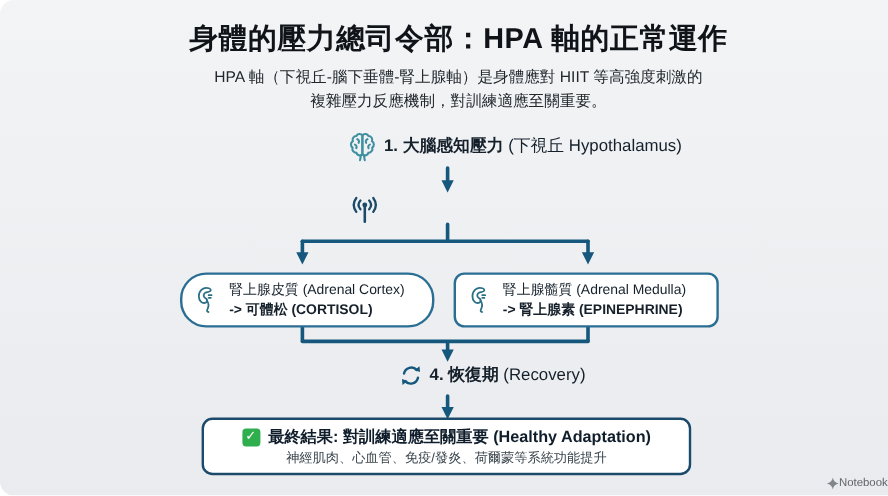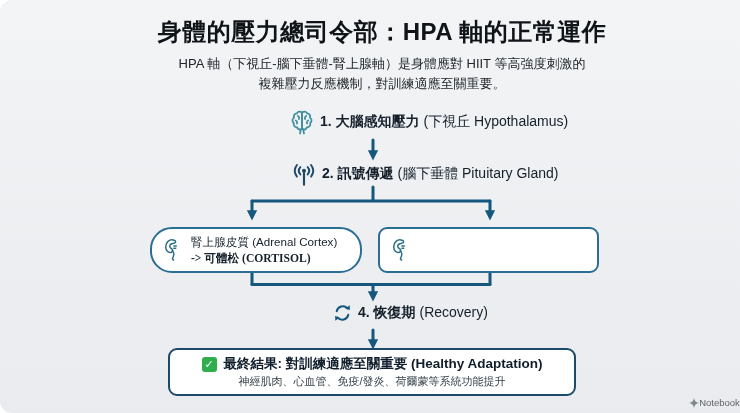--- a/index.html
+++ b/index.html
@@ -21,21 +21,21 @@
   .step{position:absolute;display:flex;align-items:center;gap:3px;}
   .step .txt{font-size:14px;color:#15202b;white-space:nowrap;}
   .step .txt .b{font-weight:bold;}
   .branch{
     position:absolute;box-sizing:border-box;height:46px;
     display:flex;align-items:center;gap:9px;
     background:#ffffff;border:2px solid #2b6e94;border-radius:9px;
     padding:5px 9px;
   }
   .branch .lines{font-size:11.6px;line-height:1.5;color:#15202b;white-space:nowrap;}
-  .branch .l2{font-weight:bold;font-family:Liberation Serif, serif;}
+  .branch .l2{font-weight:bold;}
   .result{
     position:absolute;left:168px;top:348px;width:408px;height:48px;box-sizing:border-box;
     background:#ffffff;border:2px solid #1c4a6b;border-radius:9px;
     display:flex;flex-direction:column;align-items:center;justify-content:center;gap:1px;
   }
   .result-line1{display:flex;align-items:center;gap:7px;font-size:13.5px;font-weight:bold;color:#101e2c;white-space:nowrap;}
   .check{
     width:15px;height:15px;flex:0 0 15px;background:#2fae4e;border-radius:3px;
     color:#fff;font-size:11px;line-height:15px;text-align:center;font-weight:bold;
   }
@@ -89,41 +89,44 @@
 
   <div class="step" style="left:289px;top:161px;">
     <svg class="icon" width="30" height="26" viewBox="0 0 28 24" stroke="#1c4a68" fill="none" stroke-linecap="round">
       <circle cx="14" cy="9" r="1.9" fill="#1c4a68" stroke="none"></circle>
       <path d="M14 11 V22" stroke-width="2"></path>
       <path d="M10.6 12.4 Q7.6 9 10.6 5.6" stroke-width="1.8"></path>
       <path d="M7.4 14.4 Q3.4 9 7.4 3.6" stroke-width="1.8"></path>
       <path d="M17.4 12.4 Q20.4 9 17.4 5.6" stroke-width="1.8"></path>
       <path d="M20.6 14.4 Q24.6 9 20.6 3.6" stroke-width="1.8"></path>
     </svg>
-    <div class="txt"><span class="b">2. 訊號傳遞</span> <span>(腦下垂體 Pituitary Gland)</span></div>
   </div>
 
   <div class="branch" style="left:150px;top:227px;width:212px;border-radius:22px;">
     <svg class="icon" width="21" height="26" viewBox="0 0 20 26" stroke="#2b7086" stroke-width="1.5" fill="none" stroke-linecap="round">
       <path d="M12.6 3.2 C7.6 1.6 4.2 5.6 4.2 9.8 C4.2 13.8 7 15.9 9.3 15.4 C10.8 15.1 11.4 13.7 10.9 12.6 C10.4 11.6 9.2 11.4 8.6 10.4 C7.9 9.3 8.3 7.7 9.6 7 C11 6.3 12.8 6.6 13.8 5.5 C14.6 4.6 13.8 3.6 12.6 3.2 Z"></path>
       <path d="M10.9 13.4 C12.3 15.2 12.5 18.6 11.2 21.2 C10.7 22.2 11.3 23 12.2 23"></path>
       <path d="M12.4 9 H14.8 M12.4 11.2 H14.2"></path>
     </svg>
     <div class="lines">
       <div>腎上腺皮質 (Adrenal Cortex)</div>
       <div class="l2">-&gt; 可體松 (CORTISOL)</div>
     </div>
   </div>
 
   <div class="branch" style="left:378px;top:227px;width:221px;">
     <svg class="icon" width="21" height="26" viewBox="0 0 20 26" stroke="#2b7086" stroke-width="1.5" fill="none" stroke-linecap="round">
       <path d="M12.6 3.2 C7.6 1.6 4.2 5.6 4.2 9.8 C4.2 13.8 7 15.9 9.3 15.4 C10.8 15.1 11.4 13.7 10.9 12.6 C10.4 11.6 9.2 11.4 8.6 10.4 C7.9 9.3 8.3 7.7 9.6 7 C11 6.3 12.8 6.6 13.8 5.5 C14.6 4.6 13.8 3.6 12.6 3.2 Z"></path>
       <path d="M10.9 13.4 C12.3 15.2 12.5 18.6 11.2 21.2 C10.7 22.2 11.3 23 12.2 23"></path>
       <path d="M12.4 9 H14.8 M12.4 11.2 H14.2"></path>
     </svg>
+    <div class="lines">
+      <div>腎上腺髓質 (Adrenal Medulla)</div>
+      <div class="l2">-&gt; 腎上腺素 (EPINEPHRINE)</div>
+    </div>
   </div>
 
   <div class="step" style="left:330px;top:301px;">
     <svg class="icon" width="25" height="24" viewBox="0 0 24 24" stroke="#15577d" stroke-width="2" fill="none" stroke-linecap="round">
       <path d="M6.2 10.3 A6.2 6.2 0 0 1 16.9 7.4"></path>
       <polygon points="19.1,4.2 19.5,9.1 14.9,7.4" fill="#15577d" stroke="none"></polygon>
       <path d="M17.8 13.7 A6.2 6.2 0 0 1 7.1 16.6"></path>
       <polygon points="4.9,19.8 4.5,14.9 9.1,16.6" fill="#15577d" stroke="none"></polygon>
     </svg>
     <div class="txt"><span class="b">4. 恢復期</span> <span>(Recovery)</span></div>

